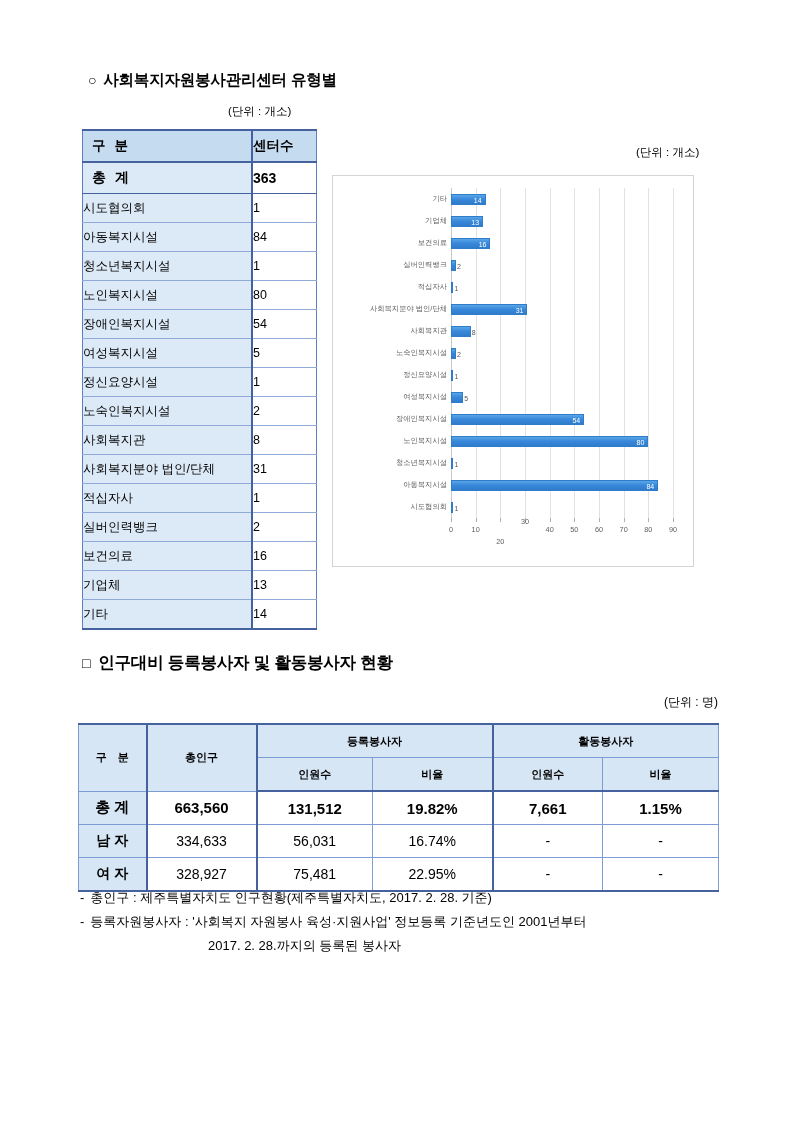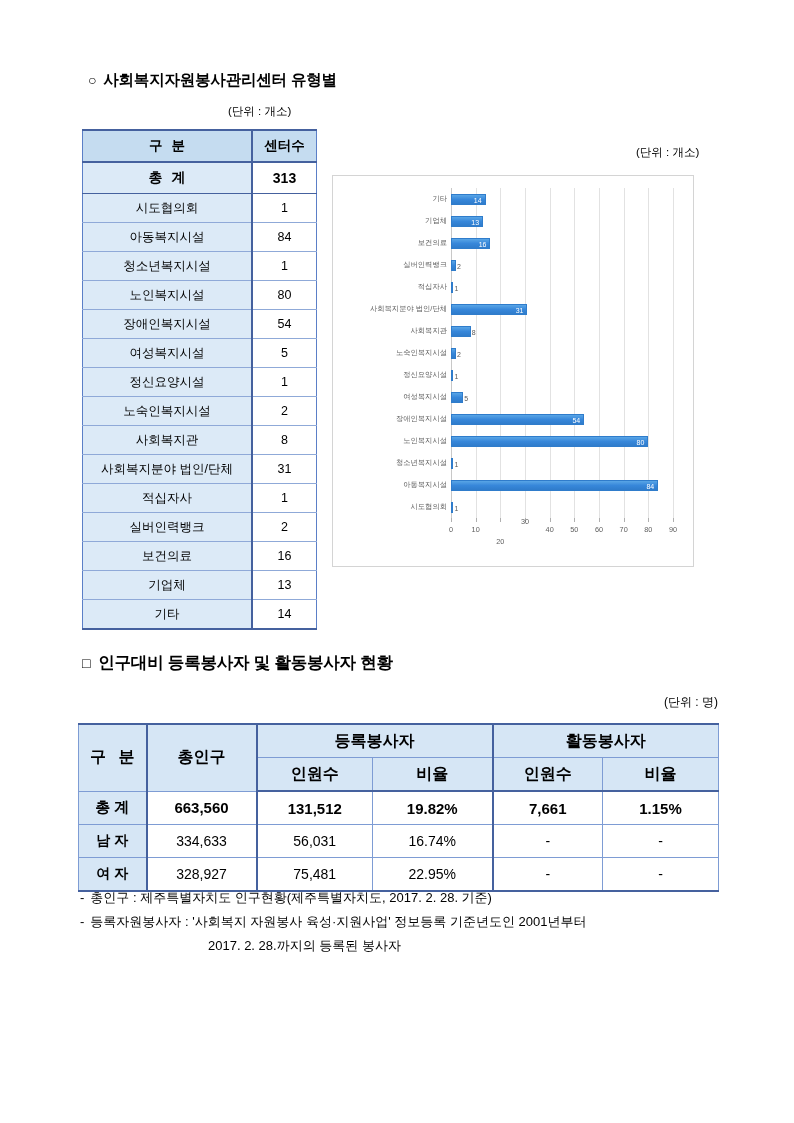--- a/index.html
+++ b/index.html
@@ -49,21 +49,21 @@
   table.t1 {
     border-collapse: collapse;
     table-layout: fixed;
   }
   table.t1 td, table.t1 th {
     border-left: 1px solid #5b7fc7;
     border-right: 1px solid #5b7fc7;
     border-top: 1px solid #8fa9d8;
     border-bottom: 1px solid #8fa9d8;
     font-size: 12.5px;
-    text-align: center;
+    text-align: left;
     padding: 0;
     height: 28px;
     font-weight: normal;
   }
   table.t1 .c-name { width: 168px; }
   table.t1 .c-val  { width: 63px; background: #ffffff; }
 
   table.t1 tr.hdr td {
     background: #c5dcf0;
     font-weight: bold;
@@ -203,21 +203,21 @@
   table.t2 td {
     border: 1px solid #7e9cd4;
     font-size: 14px;
     text-align: center;
     height: 32px;
     padding: 0;
   }
   table.t2 tr.h1 td, table.t2 tr.h2 td {
     background: #d6e6f5;
     font-weight: bold;
-    font-size: 16px;
+    font-size: 11px;
   }
   table.t2 tr.h1 td { border-top: 2px solid #45619e; }
   table.t2 tr.h2 td { border-bottom: 2px solid #45619e; }
   table.t2 td.gu { background: #d6e6f5; font-weight: bold; }
   table.t2 tr.data td { background: #ffffff; }
   table.t2 tr.data td.gu { background: #d6e6f5; }
   table.t2 tr.total-row td { font-weight: bold; font-size: 15px; }
   table.t2 tr:last-child td { border-bottom: 2px solid #45619e; }
   table.t2 td.sep-l { border-left: 2px solid #45619e; }
   .gu-sp { letter-spacing: 4px; padding-left: 4px; }
@@ -255,21 +255,21 @@
 
 <div class="table1-wrap">
   <table class="t1">
     <tbody id="t1-body">
         <tr class="hdr">
           <td class="c-name"><span class="sp-wide">구분</span></td>
           <td class="c-val">센터수</td>
         </tr>
         <tr class="total">
           <td class="c-name"><span class="sp-wide">총계</span></td>
-          <td class="c-val">313</td>
+          <td class="c-val">363</td>
         </tr>
         <tr class="row">
           <td class="c-name">시도협의회</td>
           <td class="c-val">1</td>
         </tr>
         <tr class="row">
           <td class="c-name">아동복지시설</td>
           <td class="c-val">84</td>
         </tr>
         <tr class="row">

